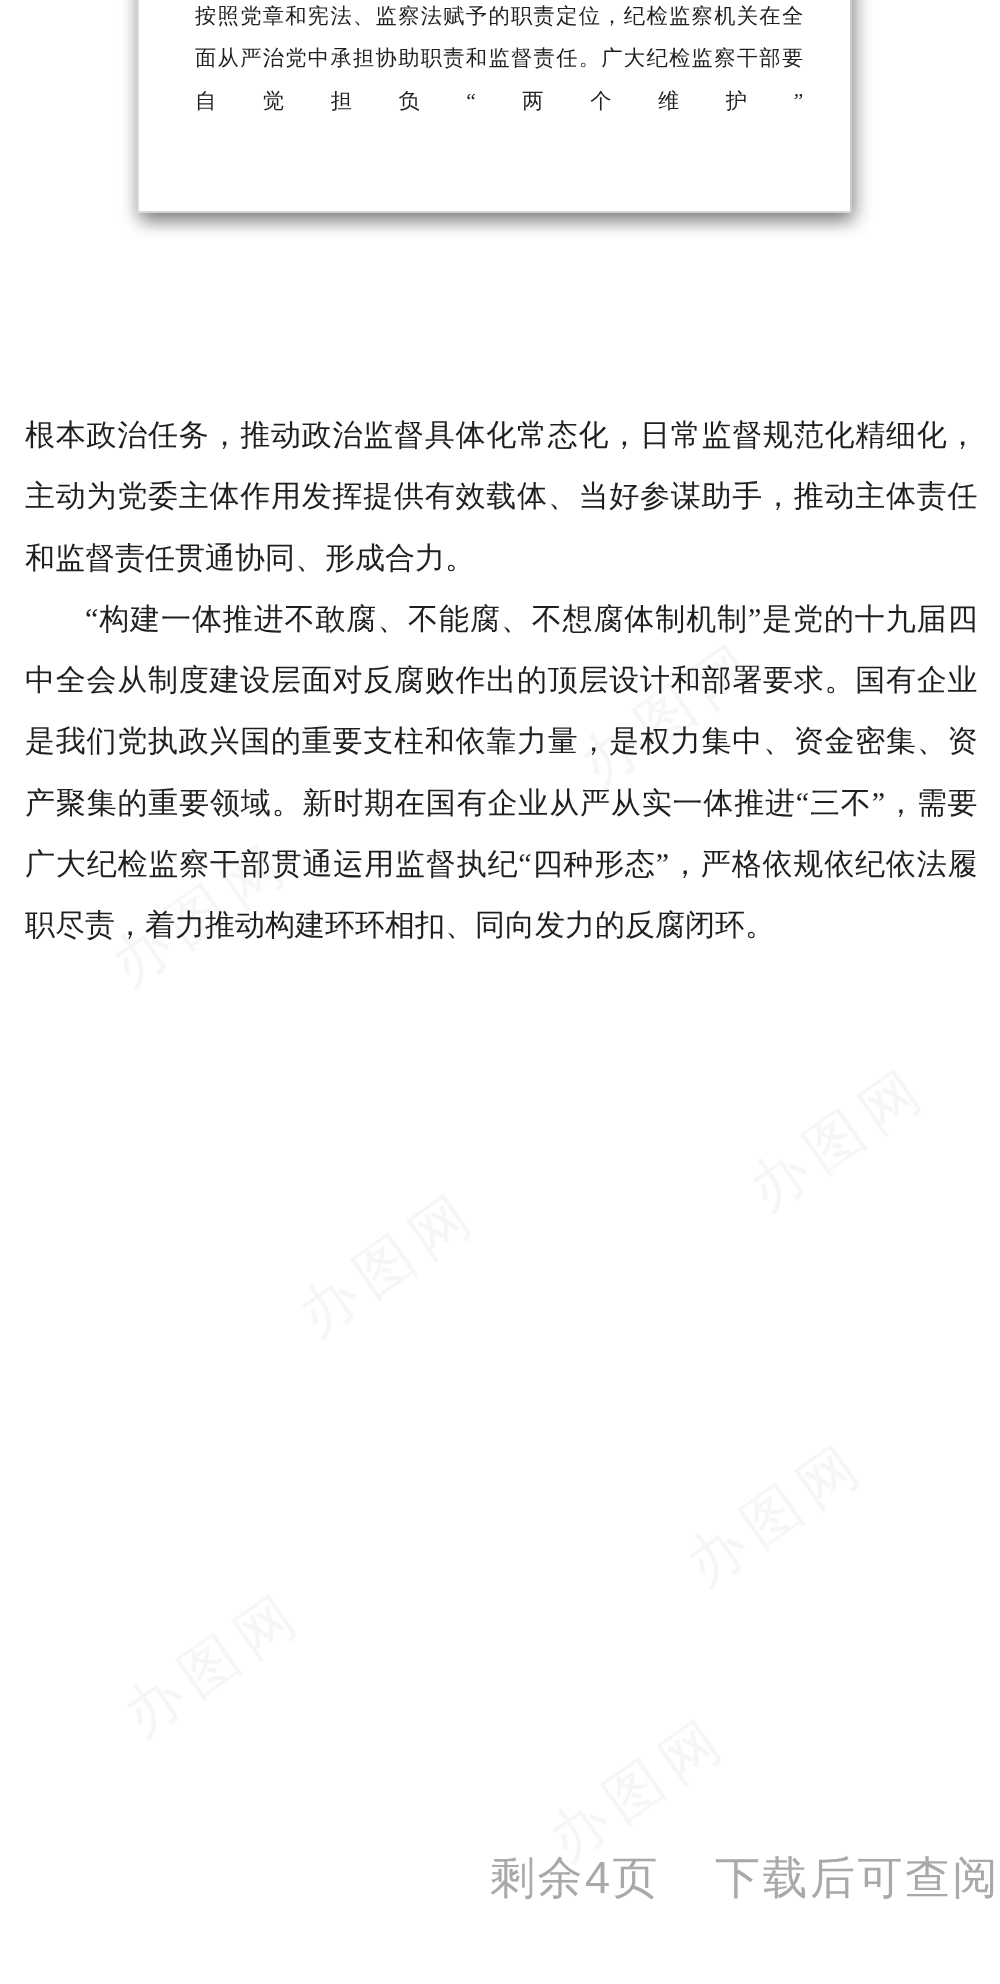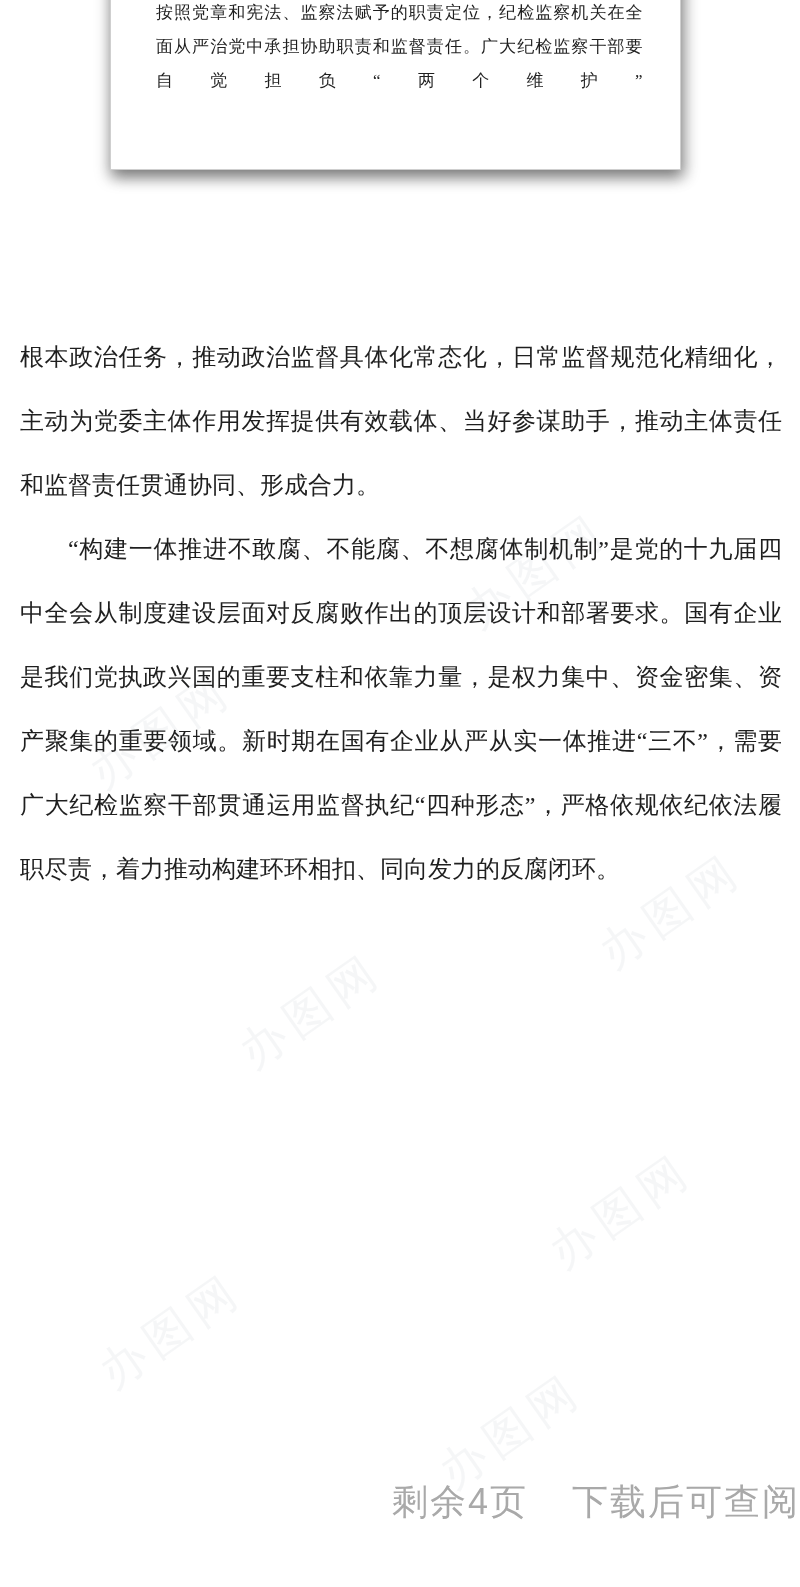--- a/index.html
+++ b/index.html
@@ -31,21 +31,21 @@
   .wm:nth-of-type(1){left:455px;top:540px;}
   .wm:nth-of-type(2){left:80px;top:700px;}
   .wm:nth-of-type(3){left:590px;top:880px;}
   .wm:nth-of-type(4){left:230px;top:980px;}
   .wm:nth-of-type(5){left:540px;top:1180px;}
   .wm:nth-of-type(6){left:90px;top:1300px;}
   .wm:nth-of-type(7){left:430px;top:1400px;}
   
   .page2{
     position:absolute;left:20px;top:325px;width:762px;
-    font-size:24px;line-height:64px;color:var(--text,#1f1f1f);
+    font-size:24px;line-height:49px;color:var(--text,#1f1f1f);
     text-align:justify;
   }
   .page2 p{margin:0;text-indent:2em;}
   .page2 p.cont{text-indent:0;}
   .page2 p.bold{font-weight:bold;}
   
   .footer-note{
     position:absolute;left:0;right:0;top:1482px;height:44px;
     text-align:right;line-height:40px;
     font-family:"Liberation Sans","DejaVu Sans",sans-serif;

